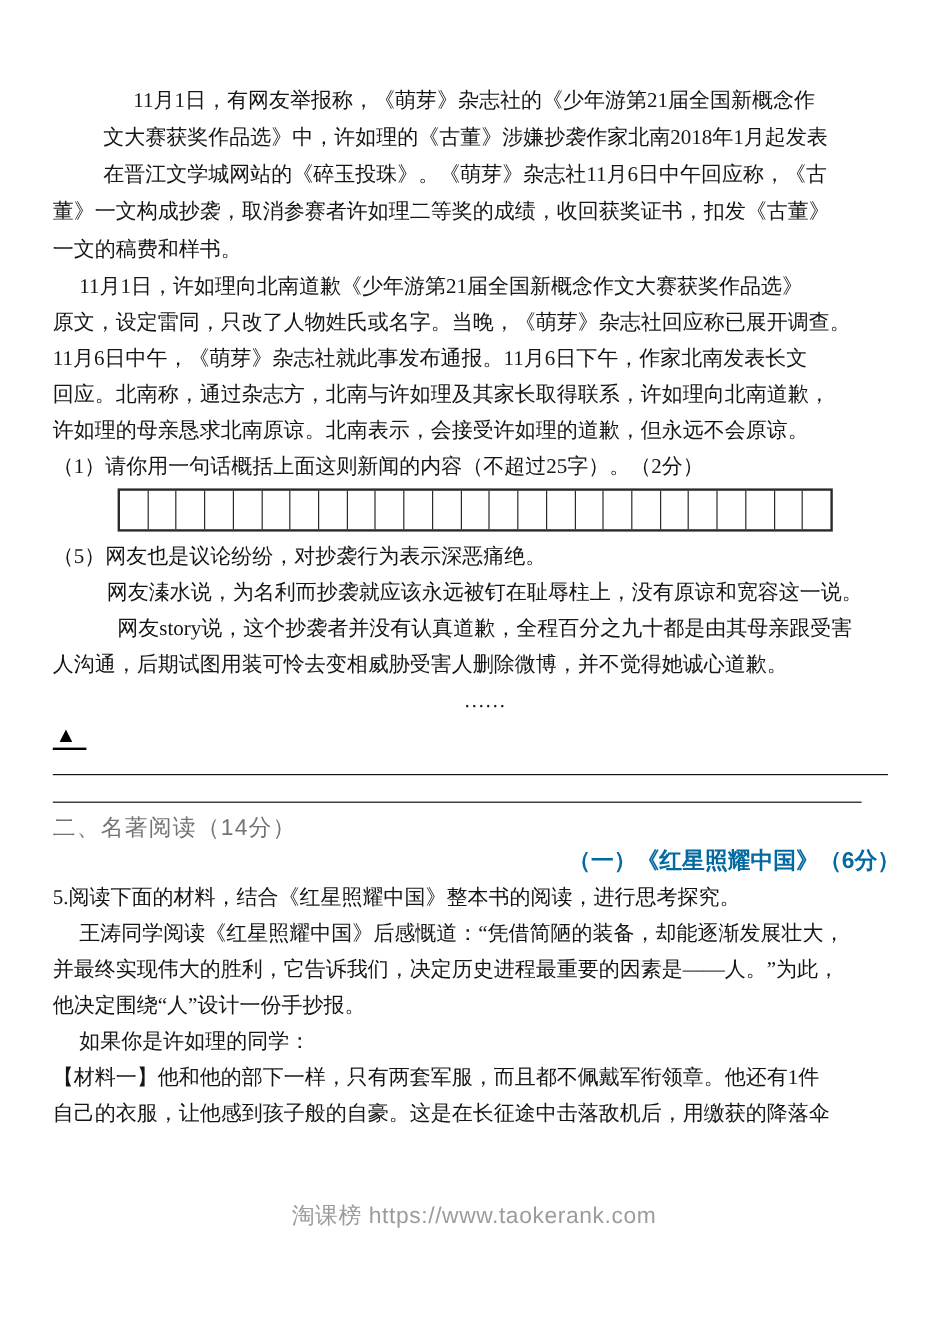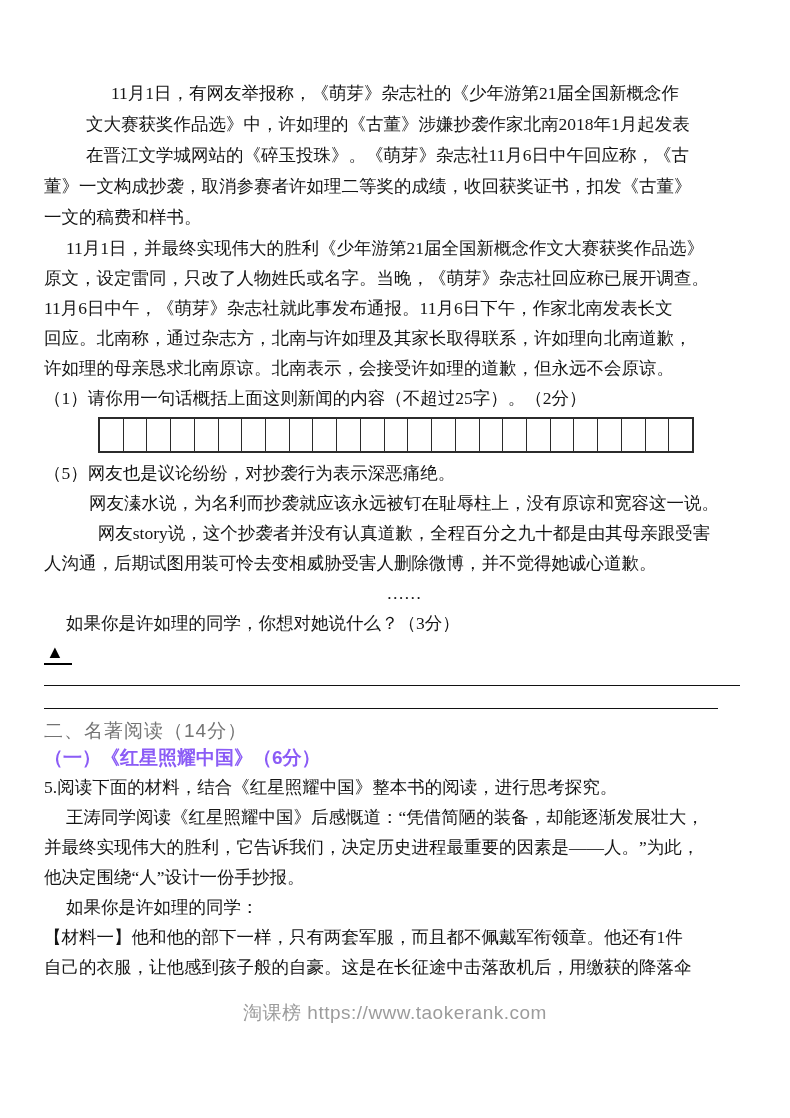--- a/index.html
+++ b/index.html
@@ -7,21 +7,21 @@
   body {
     width: 790px; height: 1118px;
     background: #ffffff;
     position: relative;
     font-family: "Liberation Serif", serif;
     color: #151515;
     overflow: hidden;
   }
   .content {
     position: absolute;
-    top: 16px; left: 44px;
+    top: 6px; left: 44px;
     width: 706px;
     padding-top: 62px;
     font-size: 17.5px;
   }
   .line  { line-height: 30px; white-space: nowrap; }
   .p1 .line { line-height: 31px; }
   .i67 { padding-left: 67px; }
   .i42 { padding-left: 42px; }
   .i22 { padding-left: 22px; }
   .i14 { padding-left: 14px; text-align: center; }
@@ -53,22 +53,22 @@
     margin-top: 9px;
     font-family: "Liberation Sans", sans-serif;
     font-size: 19px; line-height: 26px;
     color: #737373;
     letter-spacing: 1px;
   }
   .sub-heading {
     font-family: "Liberation Sans", sans-serif;
     font-weight: bold;
     font-size: 19px; line-height: 28px;
-    text-align: left;
-    color: #8b5cf6;
+    text-align: right;
+    color: #0369a1;
   }
   .q5 .line { line-height: 30px; }
 
   .footer {
     position: absolute;
     top: 1000px; left: 0;
     width: 790px;
     text-align: center;
     font-family: "Liberation Sans", sans-serif;
     font-size: 19px;
@@ -83,21 +83,21 @@
 
   <div class="p1">
     <div class="line i67">11月1日，有网友举报称，《萌芽》杂志社的《少年游第21届全国新概念作</div>
     <div class="line i42">文大赛获奖作品选》中，许如理的《古董》涉嫌抄袭作家北南2018年1月起发表</div>
     <div class="line i42">在晋江文学城网站的《碎玉投珠》。《萌芽》杂志社11月6日中午回应称，《古</div>
     <div class="line">董》一文构成抄袭，取消参赛者许如理二等奖的成绩，收回获奖证书，扣发《古董》</div>
     <div class="line">一文的稿费和样书。</div>
   </div>
 
   <div>
-    <div class="line i22">11月1日，并最终实现伟大的胜利《少年游第21届全国新概念作文大赛获奖作品选》</div>
+    <div class="line i22">11月1日，许如理向北南道歉《少年游第21届全国新概念作文大赛获奖作品选》</div>
     <div class="line">原文，设定雷同，只改了人物姓氏或名字。当晚，《萌芽》杂志社回应称已展开调查。</div>
     <div class="line">11月6日中午，《萌芽》杂志社就此事发布通报。11月6日下午，作家北南发表长文</div>
     <div class="line">回应。北南称，通过杂志方，北南与许如理及其家长取得联系，许如理向北南道歉，</div>
     <div class="line">许如理的母亲恳求北南原谅。北南表示，会接受许如理的道歉，但永远不会原谅。</div>
   </div>
 
   <div class="line">（1）请你用一句话概括上面这则新闻的内容（不超过25字）。（2分）</div>
   <div class="answer-grid">
     <div class="cell"></div>
   <div class="cell"></div>
@@ -126,21 +126,20 @@
       <div class="cell"></div>
     </div>
 
   <div class="line">（5）网友也是议论纷纷，对抄袭行为表示深恶痛绝。</div>
   <div class="line i14">网友溱水说，为名利而抄袭就应该永远被钉在耻辱柱上，没有原谅和宽容这一说。</div>
   <div>
     <div class="line i14">网友story说，这个抄袭者并没有认真道歉，全程百分之九十都是由其母亲跟受害</div>
     <div class="line">人沟通，后期试图用装可怜去变相威胁受害人删除微博，并不觉得她诚心道歉。</div>
   </div>
   <div class="line i14">……</div>
-  <div class="line i22">如果你是许如理的同学，你想对她说什么？（3分）</div>
 
   <div class="tri-row">
     <span class="tri">▲</span>
   </div>
 
   <hr class="rule rule-1">
   <hr class="rule rule-2">
 
   <div class="sec-heading">二、名著阅读（14分）</div>
   <div class="sub-heading">（一）《红星照耀中国》（6分）</div>

